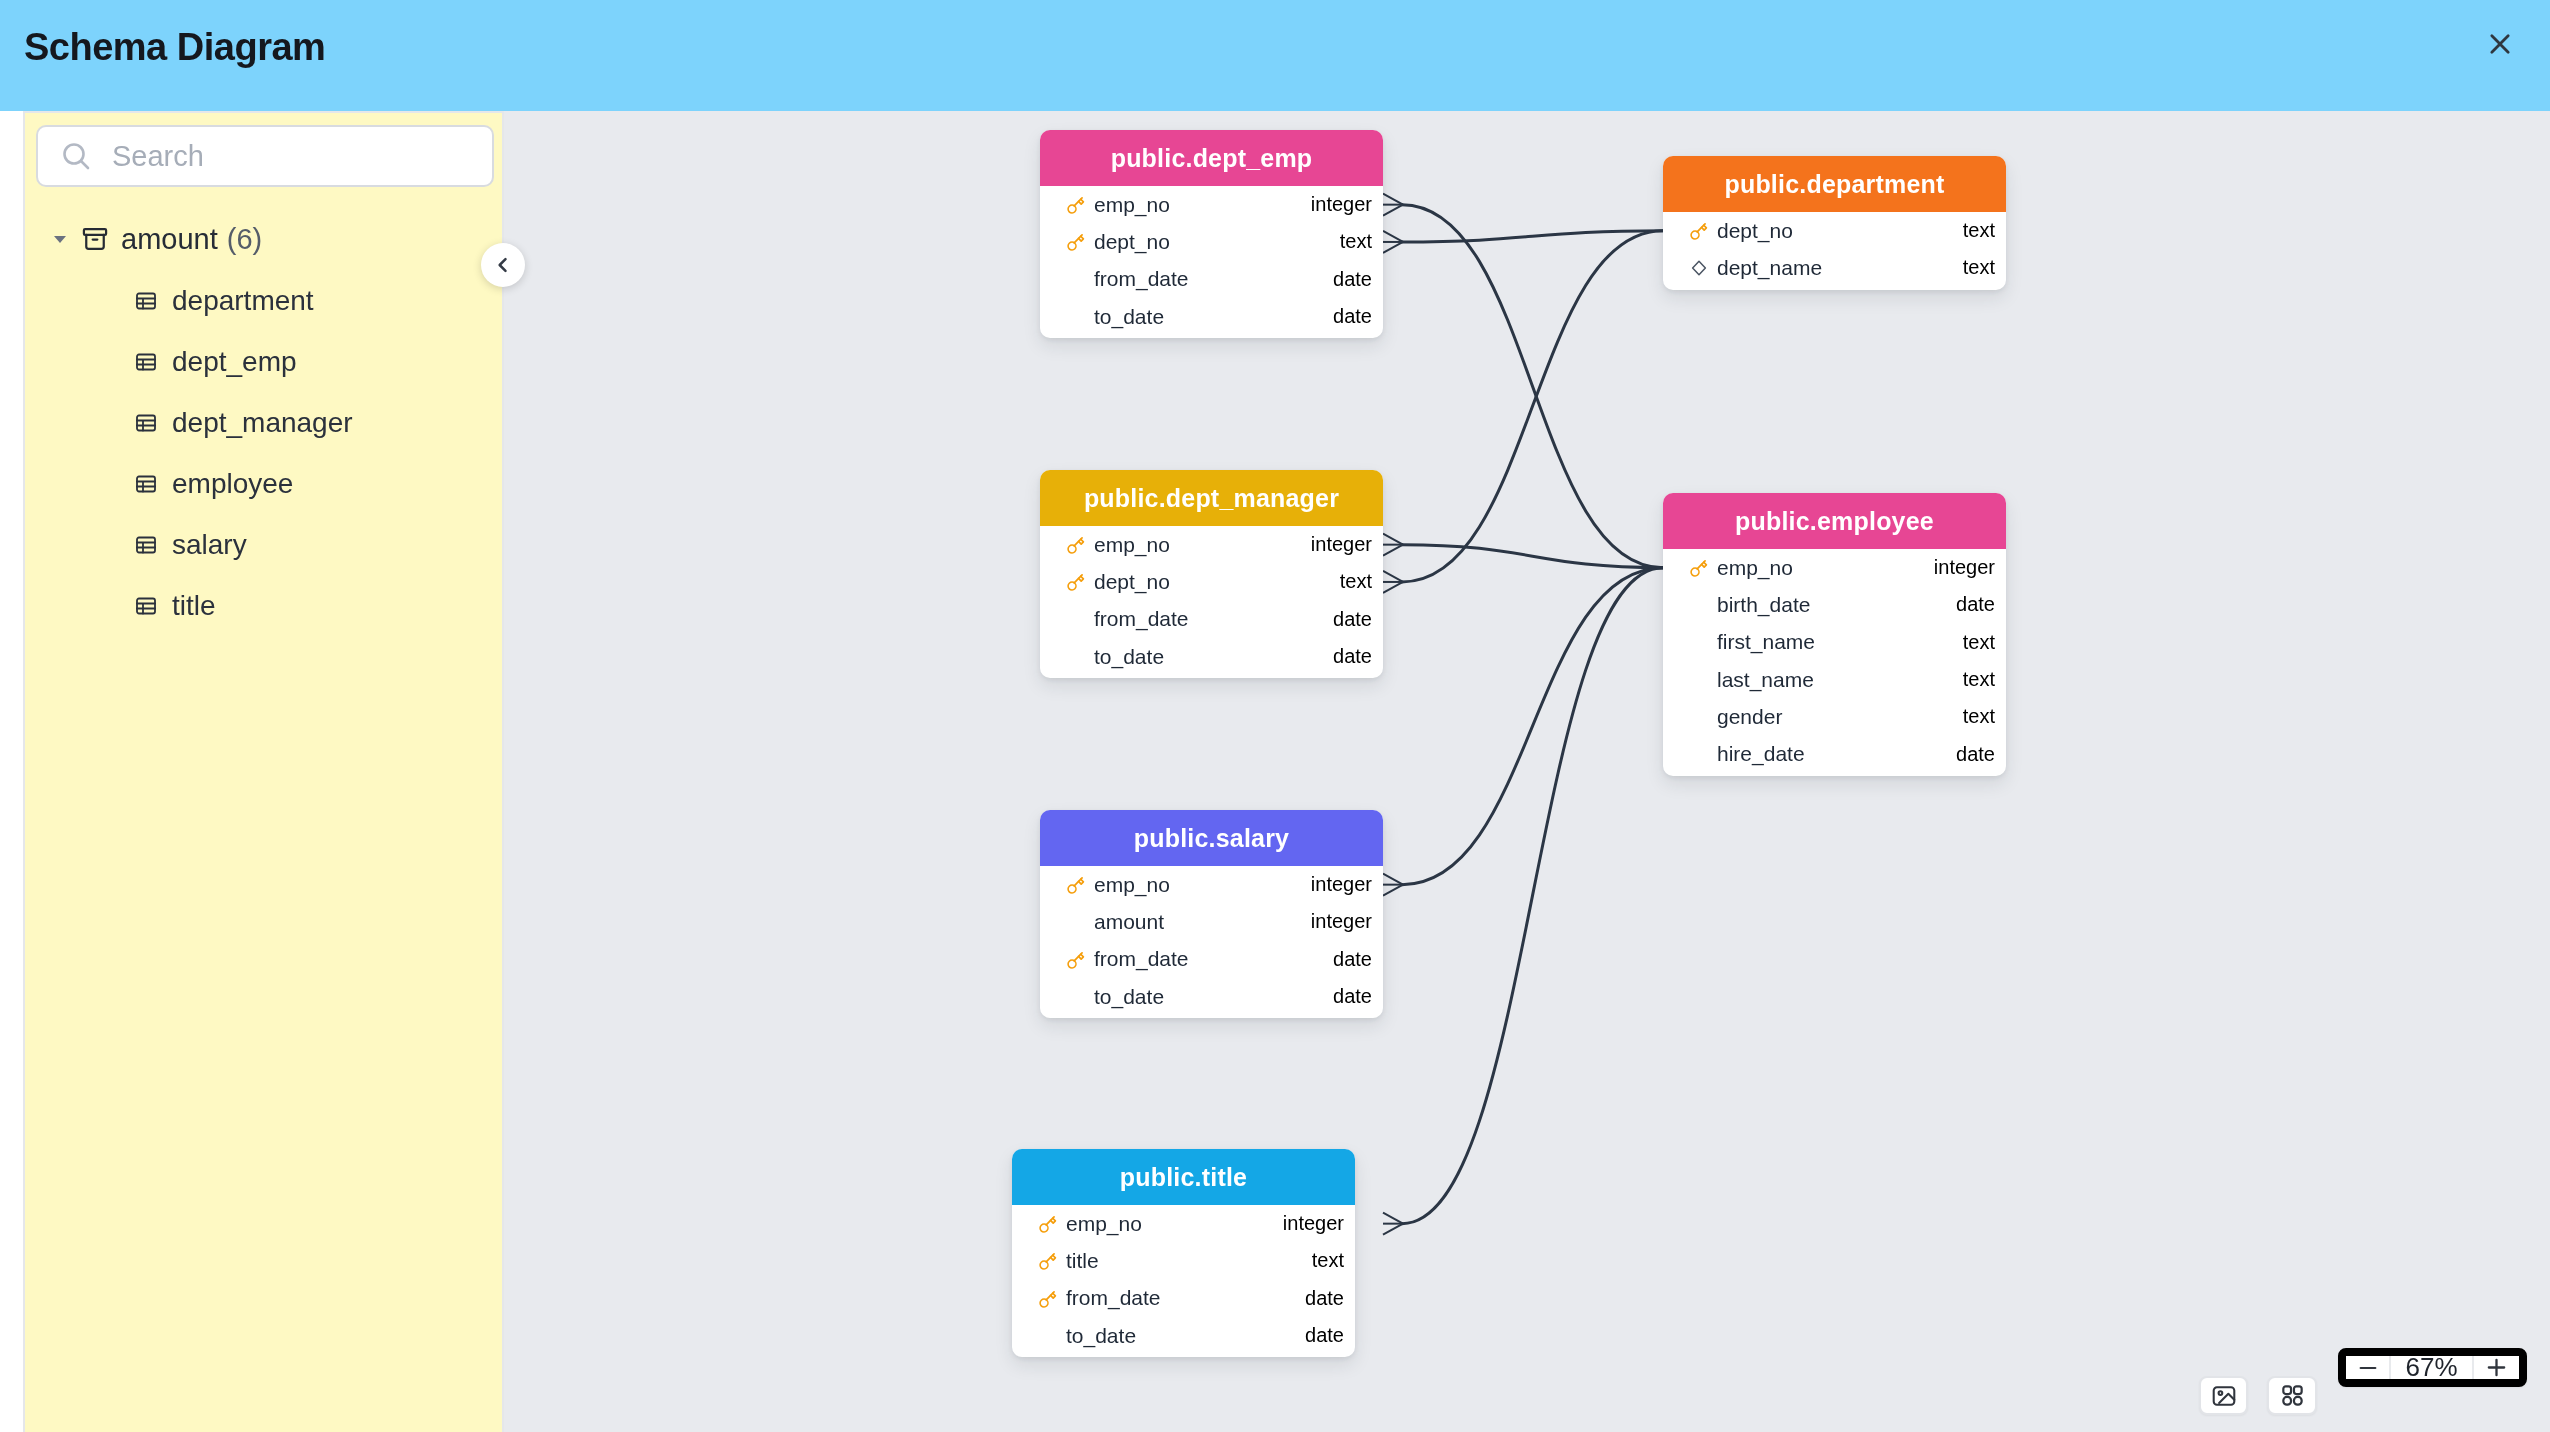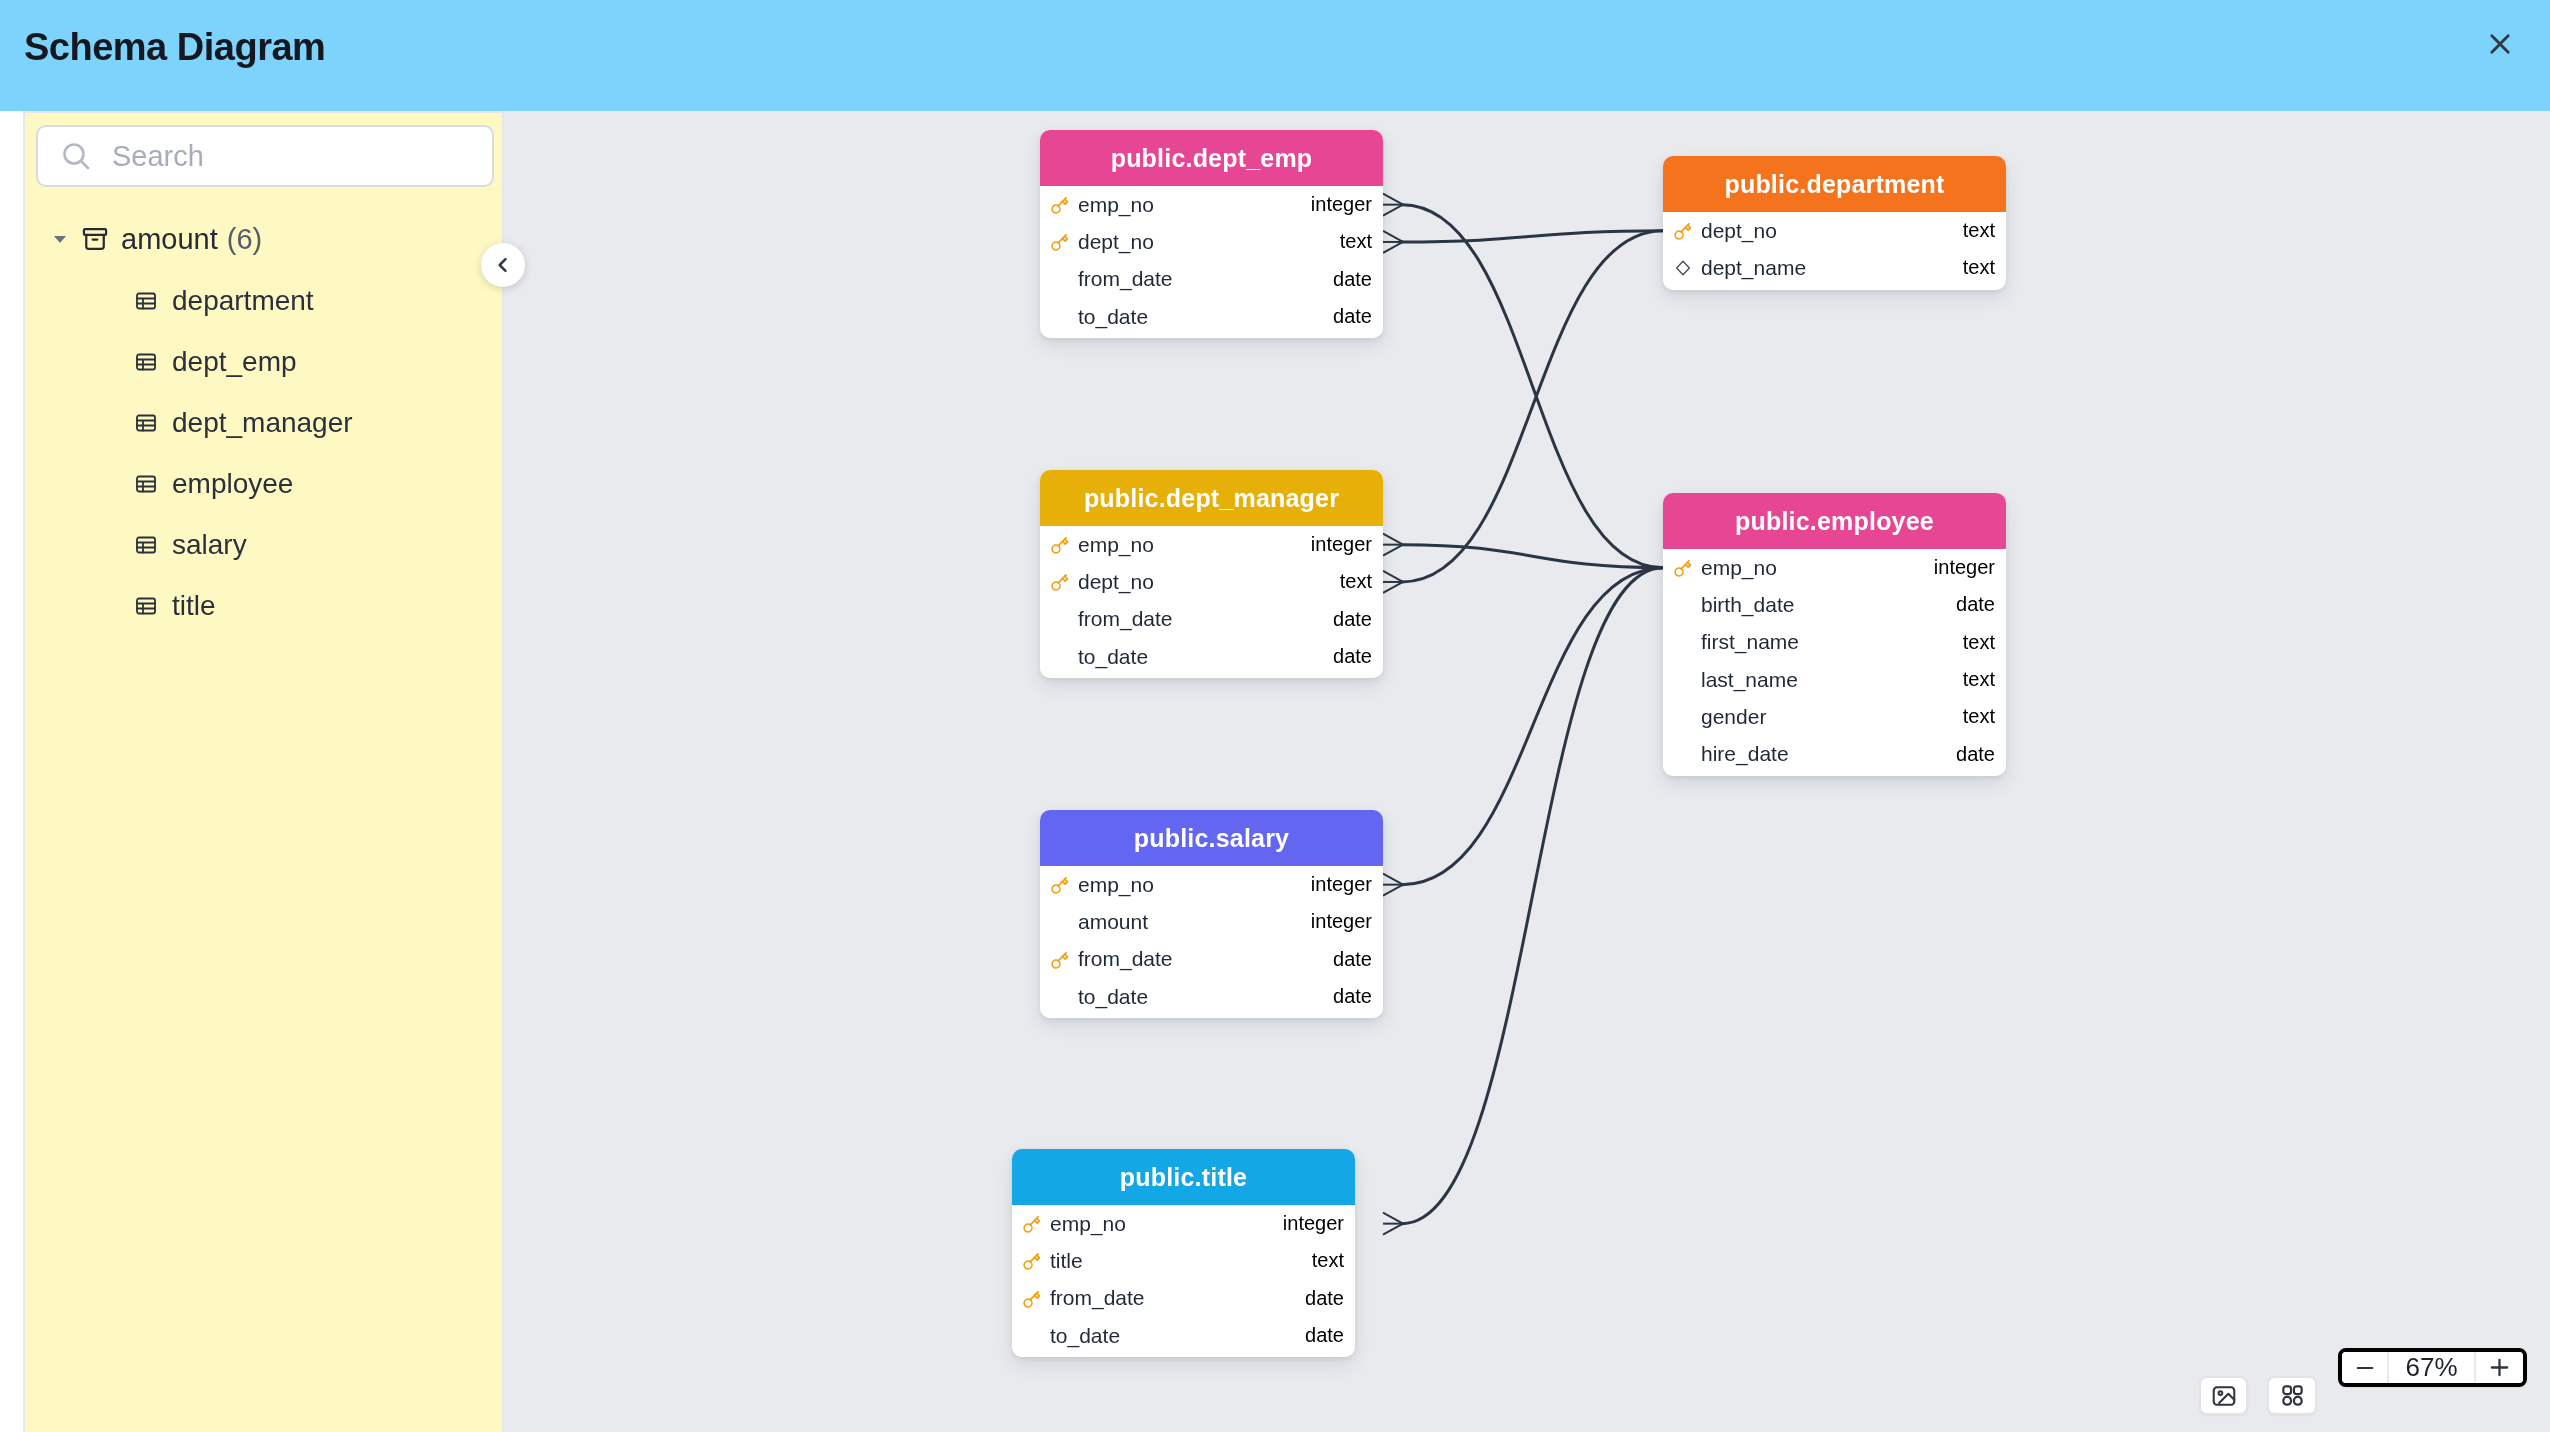--- a/index.html
+++ b/index.html
@@ -42,36 +42,36 @@
 
   
   .canvas { position:absolute; left:504px; top:111px; width:2046px; height:1321px;
     background:#e8eaee; overflow:hidden; }
   #edges { position:absolute; left:0; top:0; z-index:1; }
 
   .node { position:absolute; width:343px; border-radius:10px; background:#fff; z-index:5;
     box-shadow:0 8px 18px rgba(30,36,48,.10), 0 2px 5px rgba(30,36,48,.08); cursor:grab; }
   .node-header { height:56px; border-radius:10px 10px 0 0; display:flex; align-items:center;
     justify-content:center; color:#fff; font-size:25px; font-weight:700; letter-spacing:0.2px; }
-  .node-body { padding:0 0 3px 0; }
+  .node-body { padding:0 0 3px 16px; }
   .node-row { height:37.3px; display:flex; align-items:center; padding:0 11px 0 9px; }
   .col-icon-box { width:21px; height:24px; display:flex; align-items:center; justify-content:center;
     flex:0 0 21px; }
   .col-name { font-size:21px; font-weight:500; color:#1f2937; margin-left:8px; }
   .col-type { margin-left:auto; font-size:20px; color:#000000; }
 
   
   .tool-btn { position:absolute; top:1376px; height:39px; background:#fff;
     border:2px solid #e2e4e8; border-radius:8px; cursor:pointer;
     display:flex; align-items:center; justify-content:center;
     box-shadow:0 1px 2px rgba(0,0,0,.05); }
   .btn-image { left:2199px; width:49px; }
   .btn-grid  { left:2267px; width:50px; }
   .zoom-group { position:absolute; left:2338px; top:1348px; width:189px; height:39px;
-    background:#fff; border:4px solid #000000; border-radius:8px; display:flex;
+    background:#fff; border:8px solid #000000; border-radius:8px; display:flex;
     box-shadow:0 1px 2px rgba(0,0,0,.05); overflow:hidden; }
   .zoom-cell { display:flex; align-items:center; justify-content:center; height:100%; }
   .zoom-minus { width:48px; border-right:2px solid #e8eaed; cursor:pointer; background:#fff; border-top:none;border-bottom:none;border-left:none; }
   .zoom-label { width:85px; font-size:26px; font-weight:500; color:#1f242c; }
   .zoom-plus  { width:50px; border-left:2px solid #e8eaed; cursor:pointer; background:#fff; border-top:none;border-bottom:none;border-right:none; }
 </style>
 </head>
 <body>
 
 <div class="app-header">

